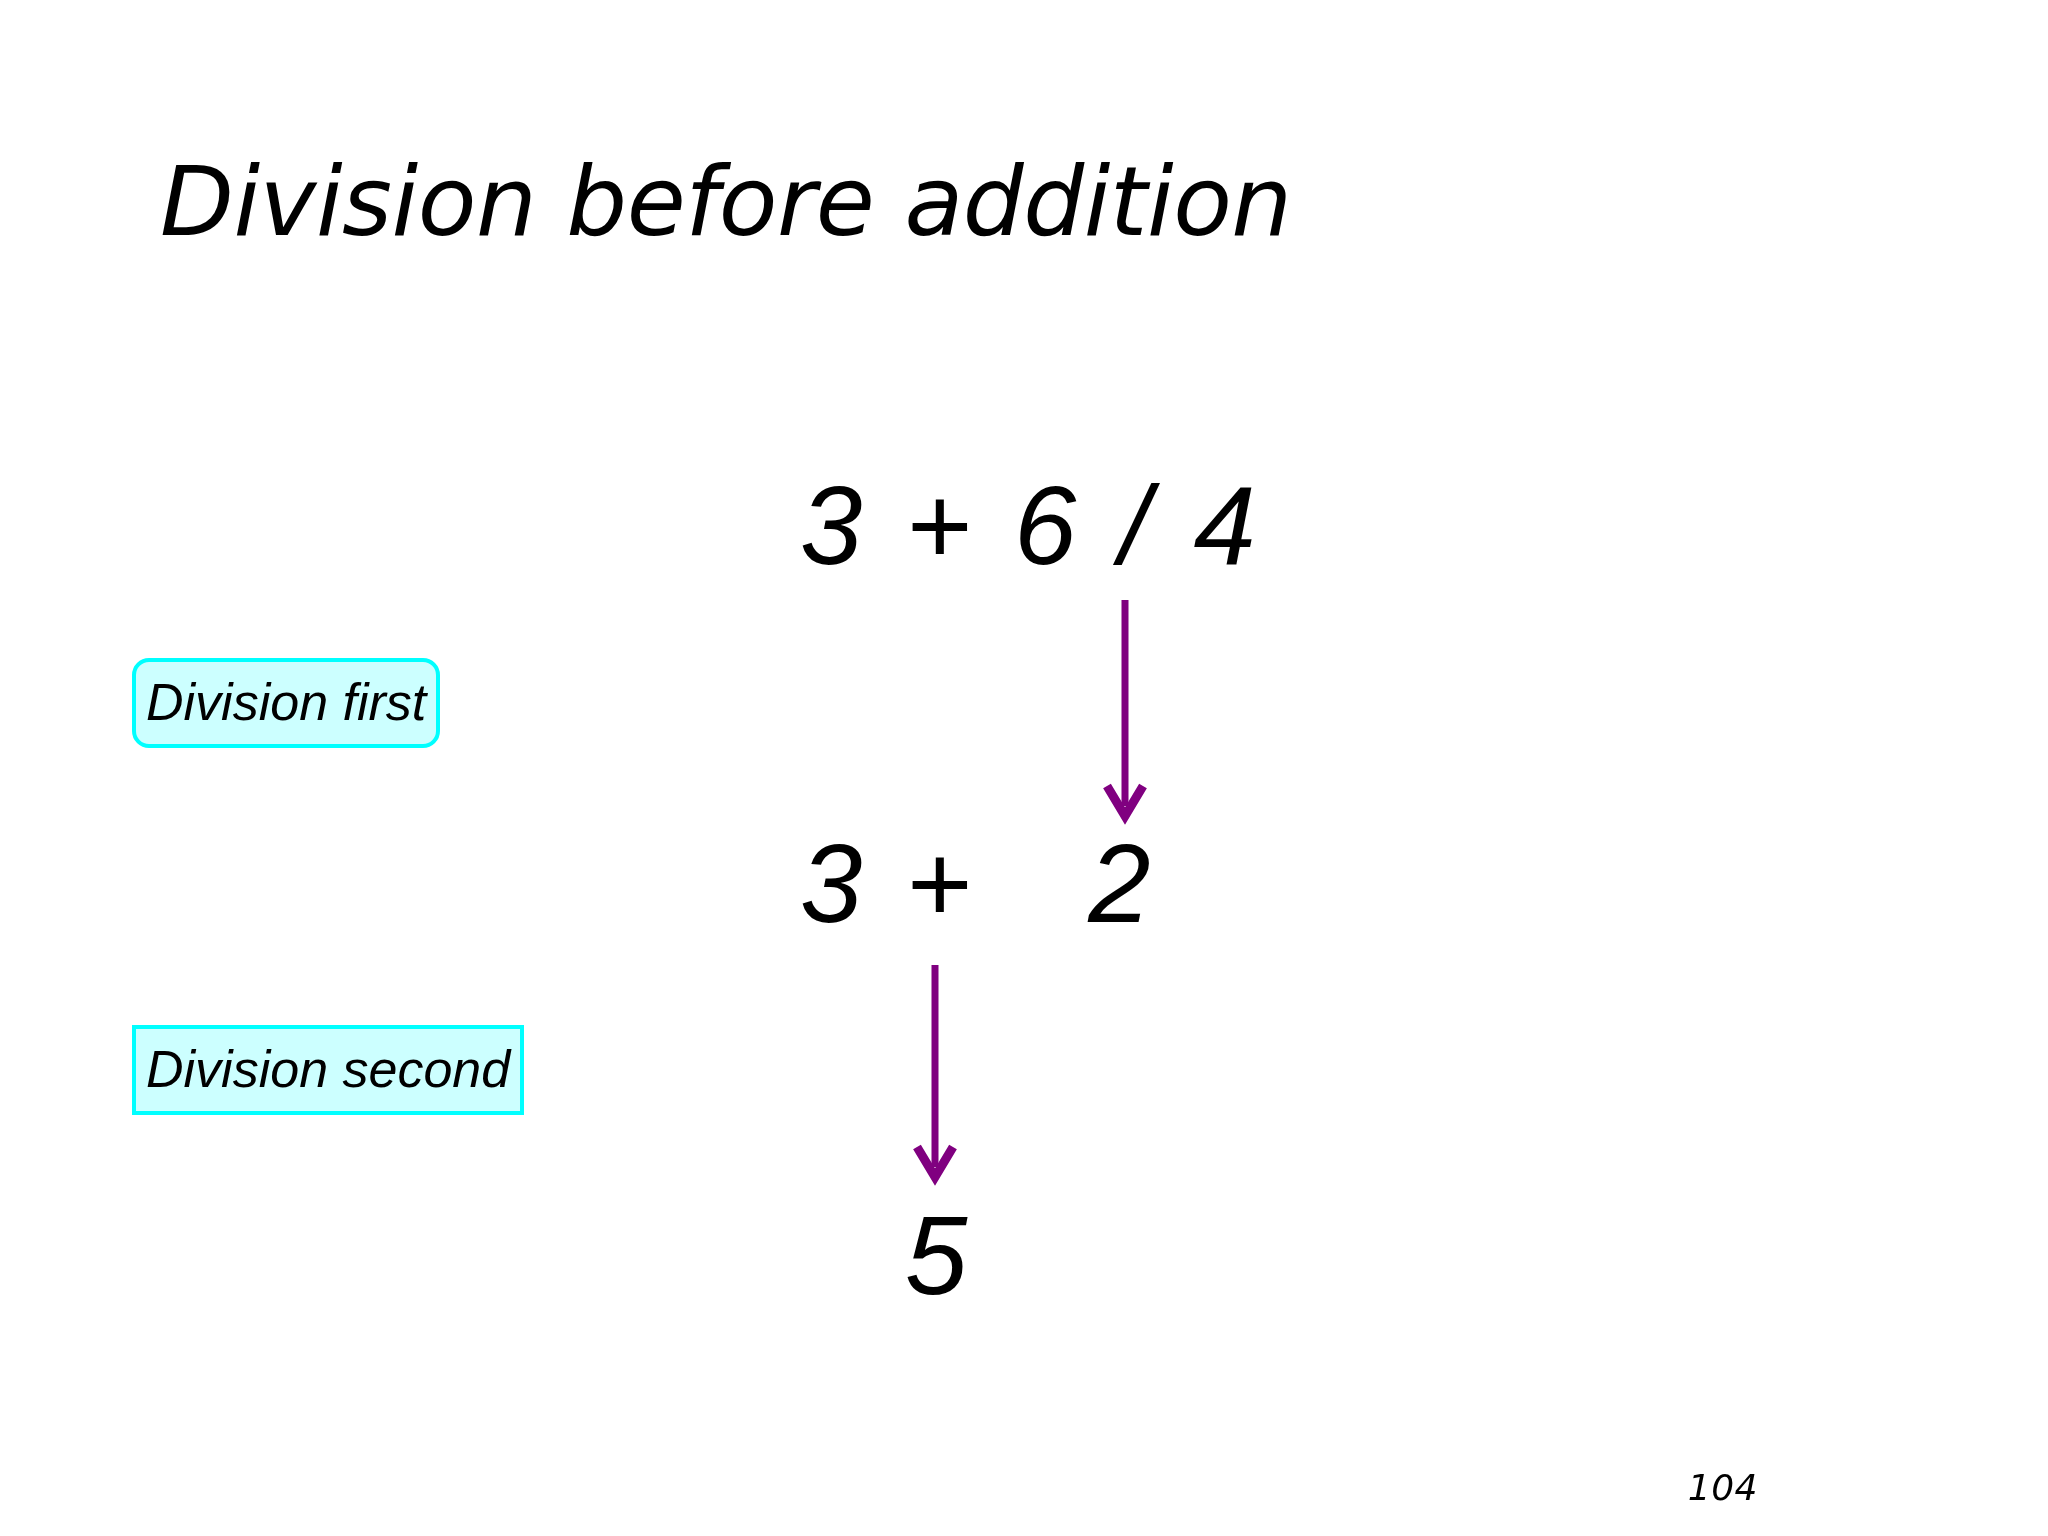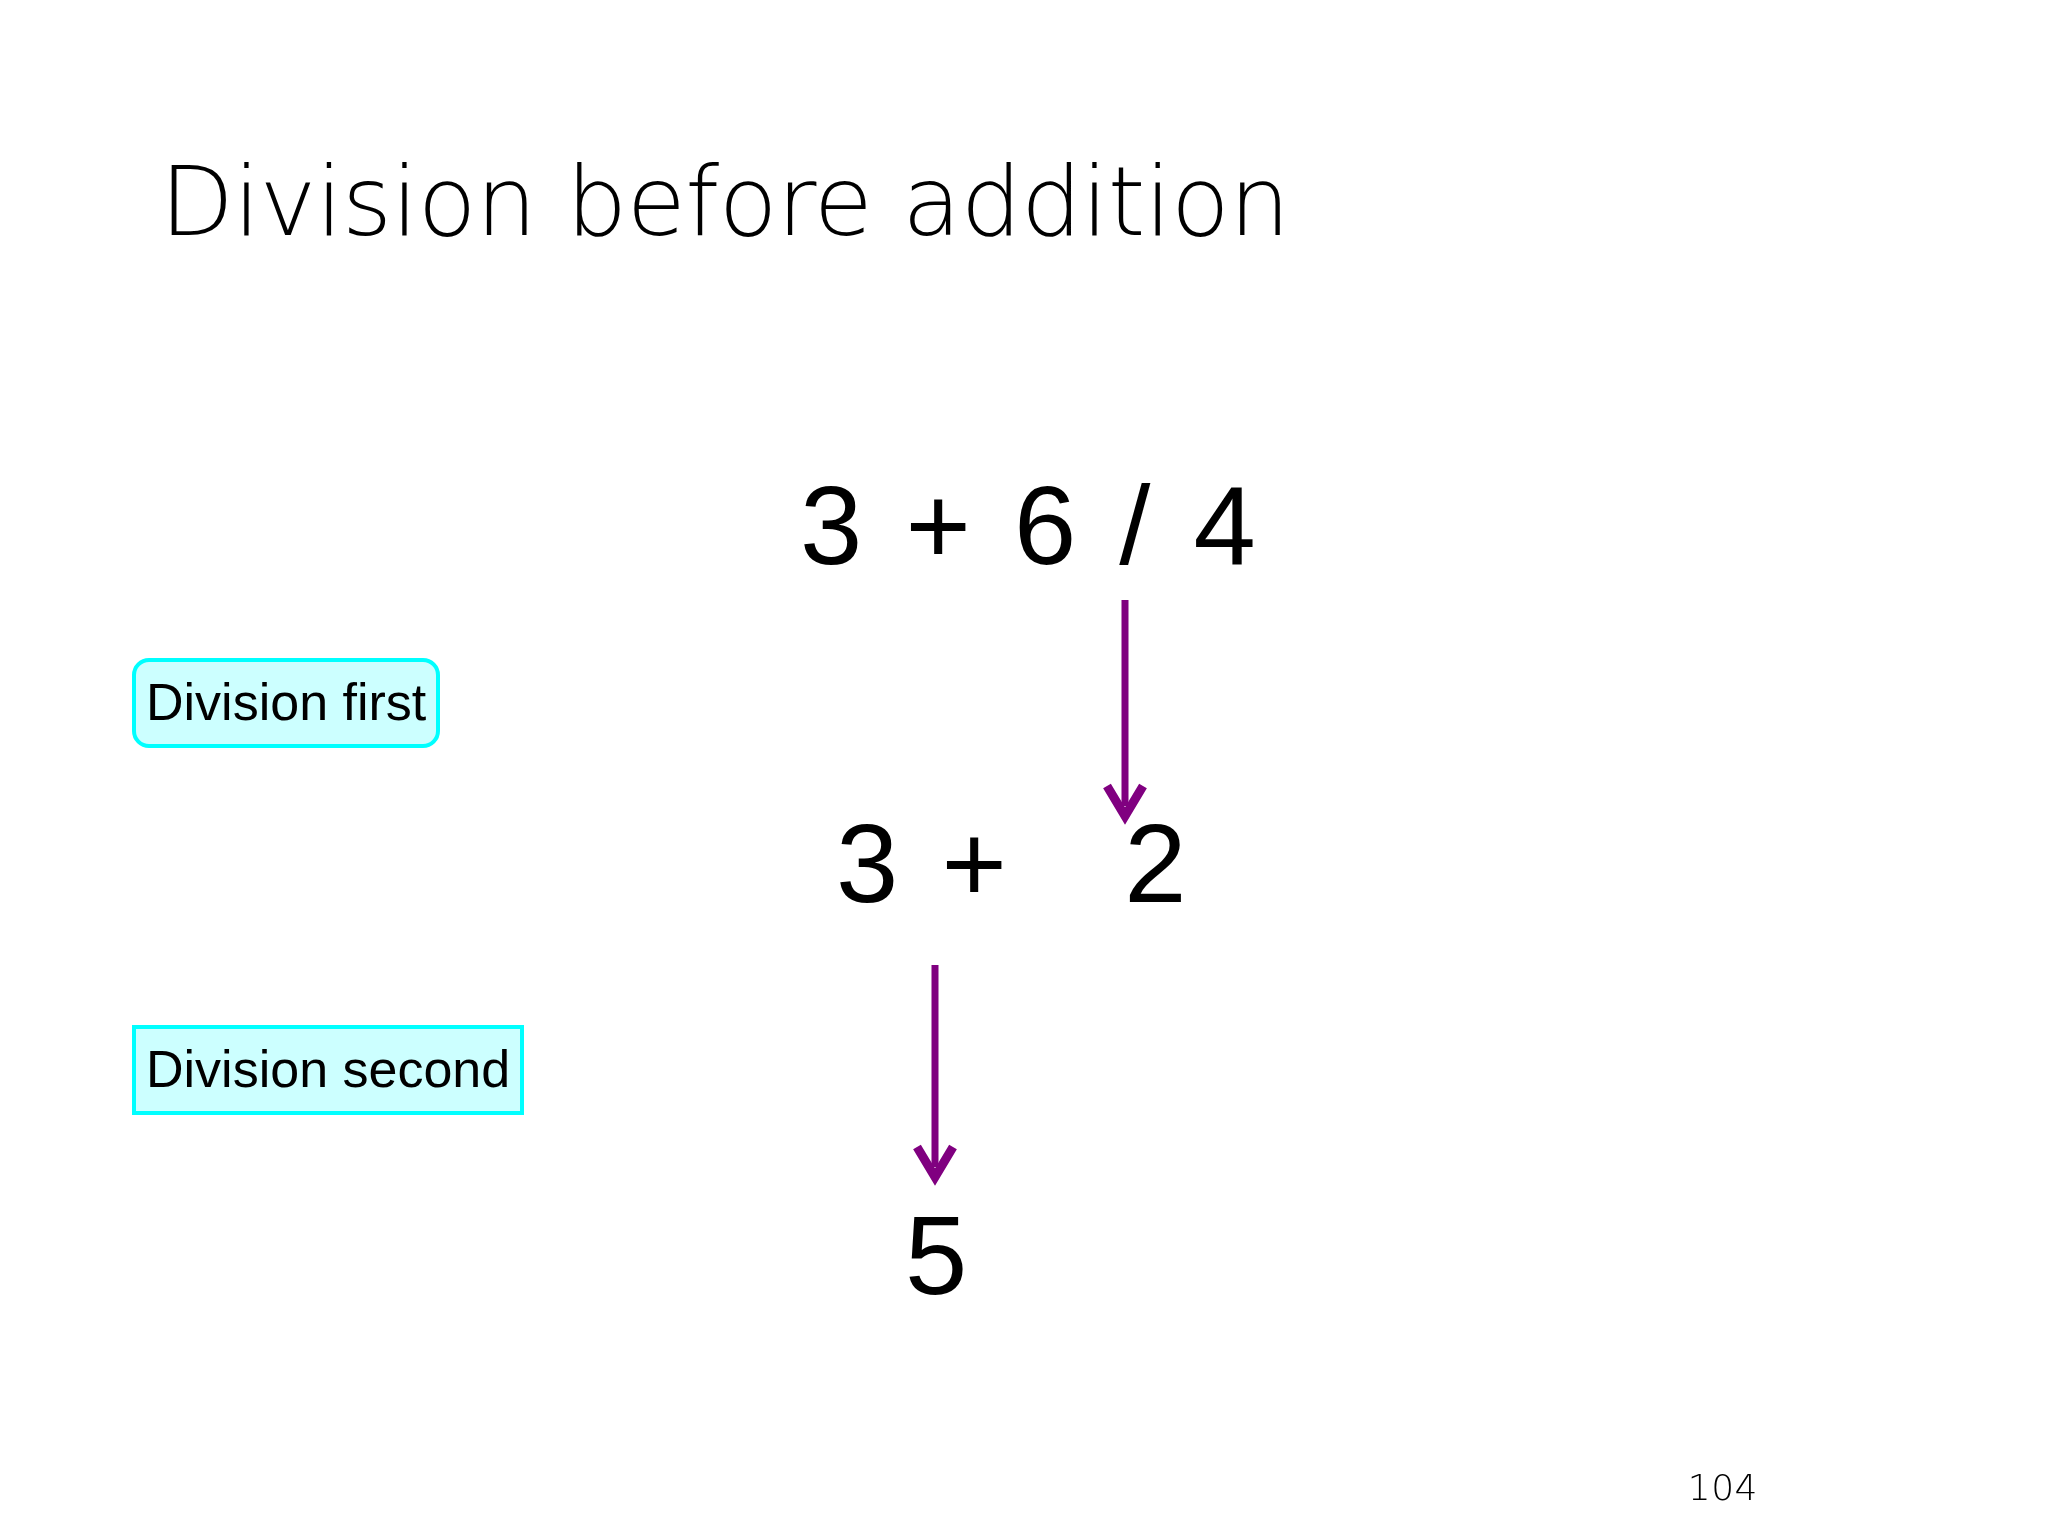--- a/index.html
+++ b/index.html
@@ -9,20 +9,21 @@
   }
   body {
     font-family: "Liberation Sans", sans-serif;
   }
   #slide {
     position: relative;
     width: 1848px;
     height: 1536px;
     background: #ffffff;
     overflow: hidden;
+    font-style: italic;
   }
 
   
   #slide-title {
     position: absolute;
     left: 160px;
     top: 150px;
     width: 1600px;
     font-family: "DejaVu Sans", sans-serif;
     font-weight: 300;
@@ -43,24 +44,23 @@
     line-height: 1;
   }
   #eq-line-1 {
     left: 800px;
     top: 470px;
     font-size: 112px;
     letter-spacing: 6px;
   }
   #eq-line-2 {
     left: 800px;
-    top: 808px;
+    top: 828px;
     font-size: 112px;
     letter-spacing: 6px;
-    margin-left: 36px;
   }
   #eq-line-3 {
     left: 905px;
     top: 1200px;
     font-size: 112px;
   }
 
   
   .callout {
     position: absolute;

